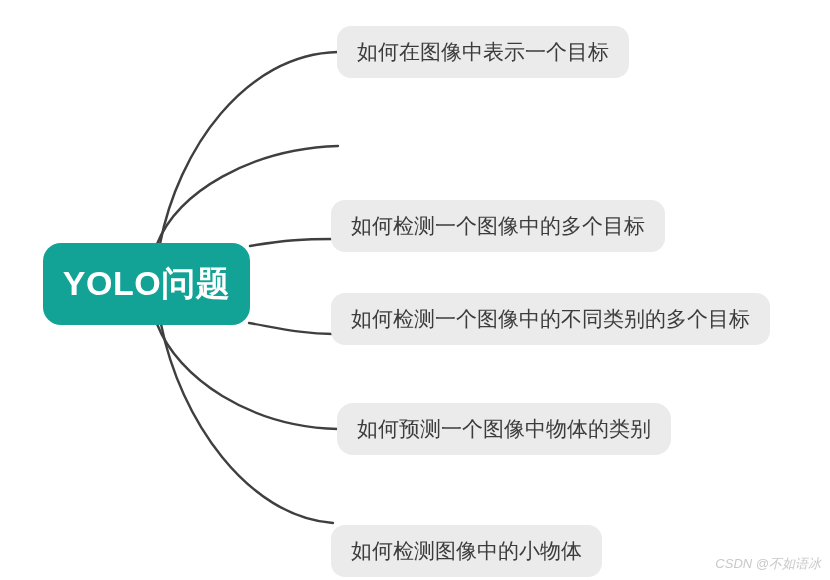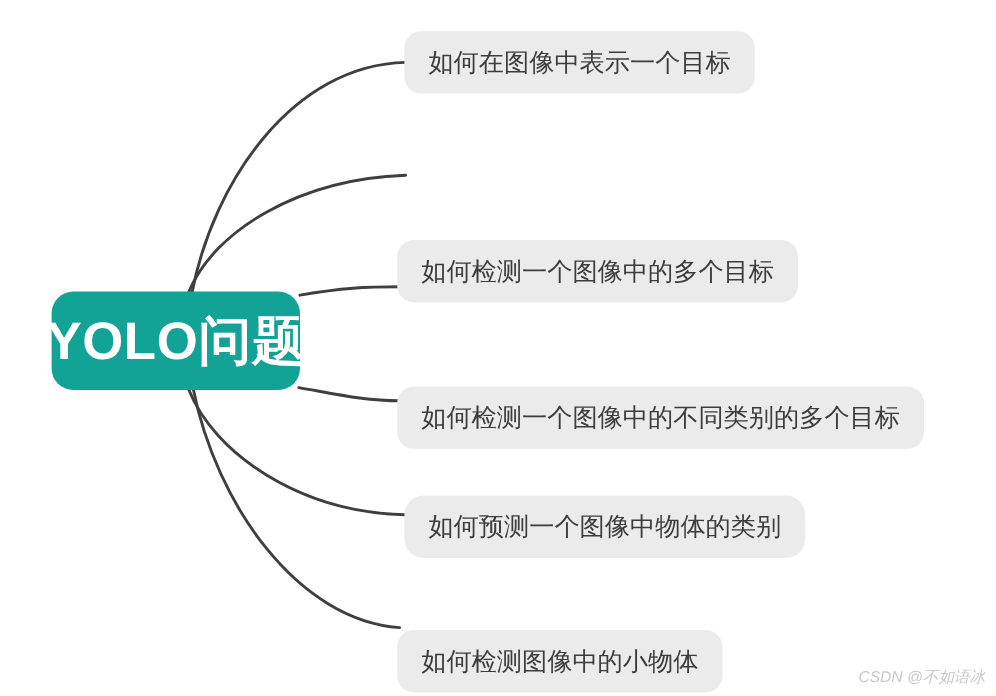--- a/index.html
+++ b/index.html
@@ -42,21 +42,21 @@
     width: 207px; height: 82px;
     background: var(--accent);
     border-radius: 18px;
     display: flex;
     align-items: center;
     justify-content: center;
     cursor: pointer;
   }
   .root-node .label {
     color: var(--root-text);
-    font-size: 44px;
+    font-size: 34px;
     font-weight: bold;
     white-space: nowrap;
     letter-spacing: 0.5px;
   }
   .child-node {
     position: absolute;
     height: 52px;
     background: var(--node-bg);
     border-radius: 14px;
     display: inline-flex;
@@ -65,22 +65,22 @@
     cursor: pointer;
   }
   .child-node .label {
     color: var(--node-text);
     font-size: 21px;
     white-space: nowrap;
   }
   .n1 { left: 337px; top: 26px;  }
   .n2 { left: 337px; top: 120px; }
   .n3 { left: 331px; top: 200px; text-align: right; }
-  .n4 { left: 331px; top: 322px; }
-  .n5 { left: 337px; top: 413px; border-radius: 16px; }
+  .n4 { left: 331px; top: 293px; }
+  .n5 { left: 337px; top: 403px; border-radius: 16px; }
   .n6 { left: 331px; top: 525px; }
   .watermark {
     position: absolute;
     right: 9px;
     bottom: 7px;
     font-size: 13px;
     color: var(--watermark);
     white-space: nowrap;
     font-style: italic;
   }

